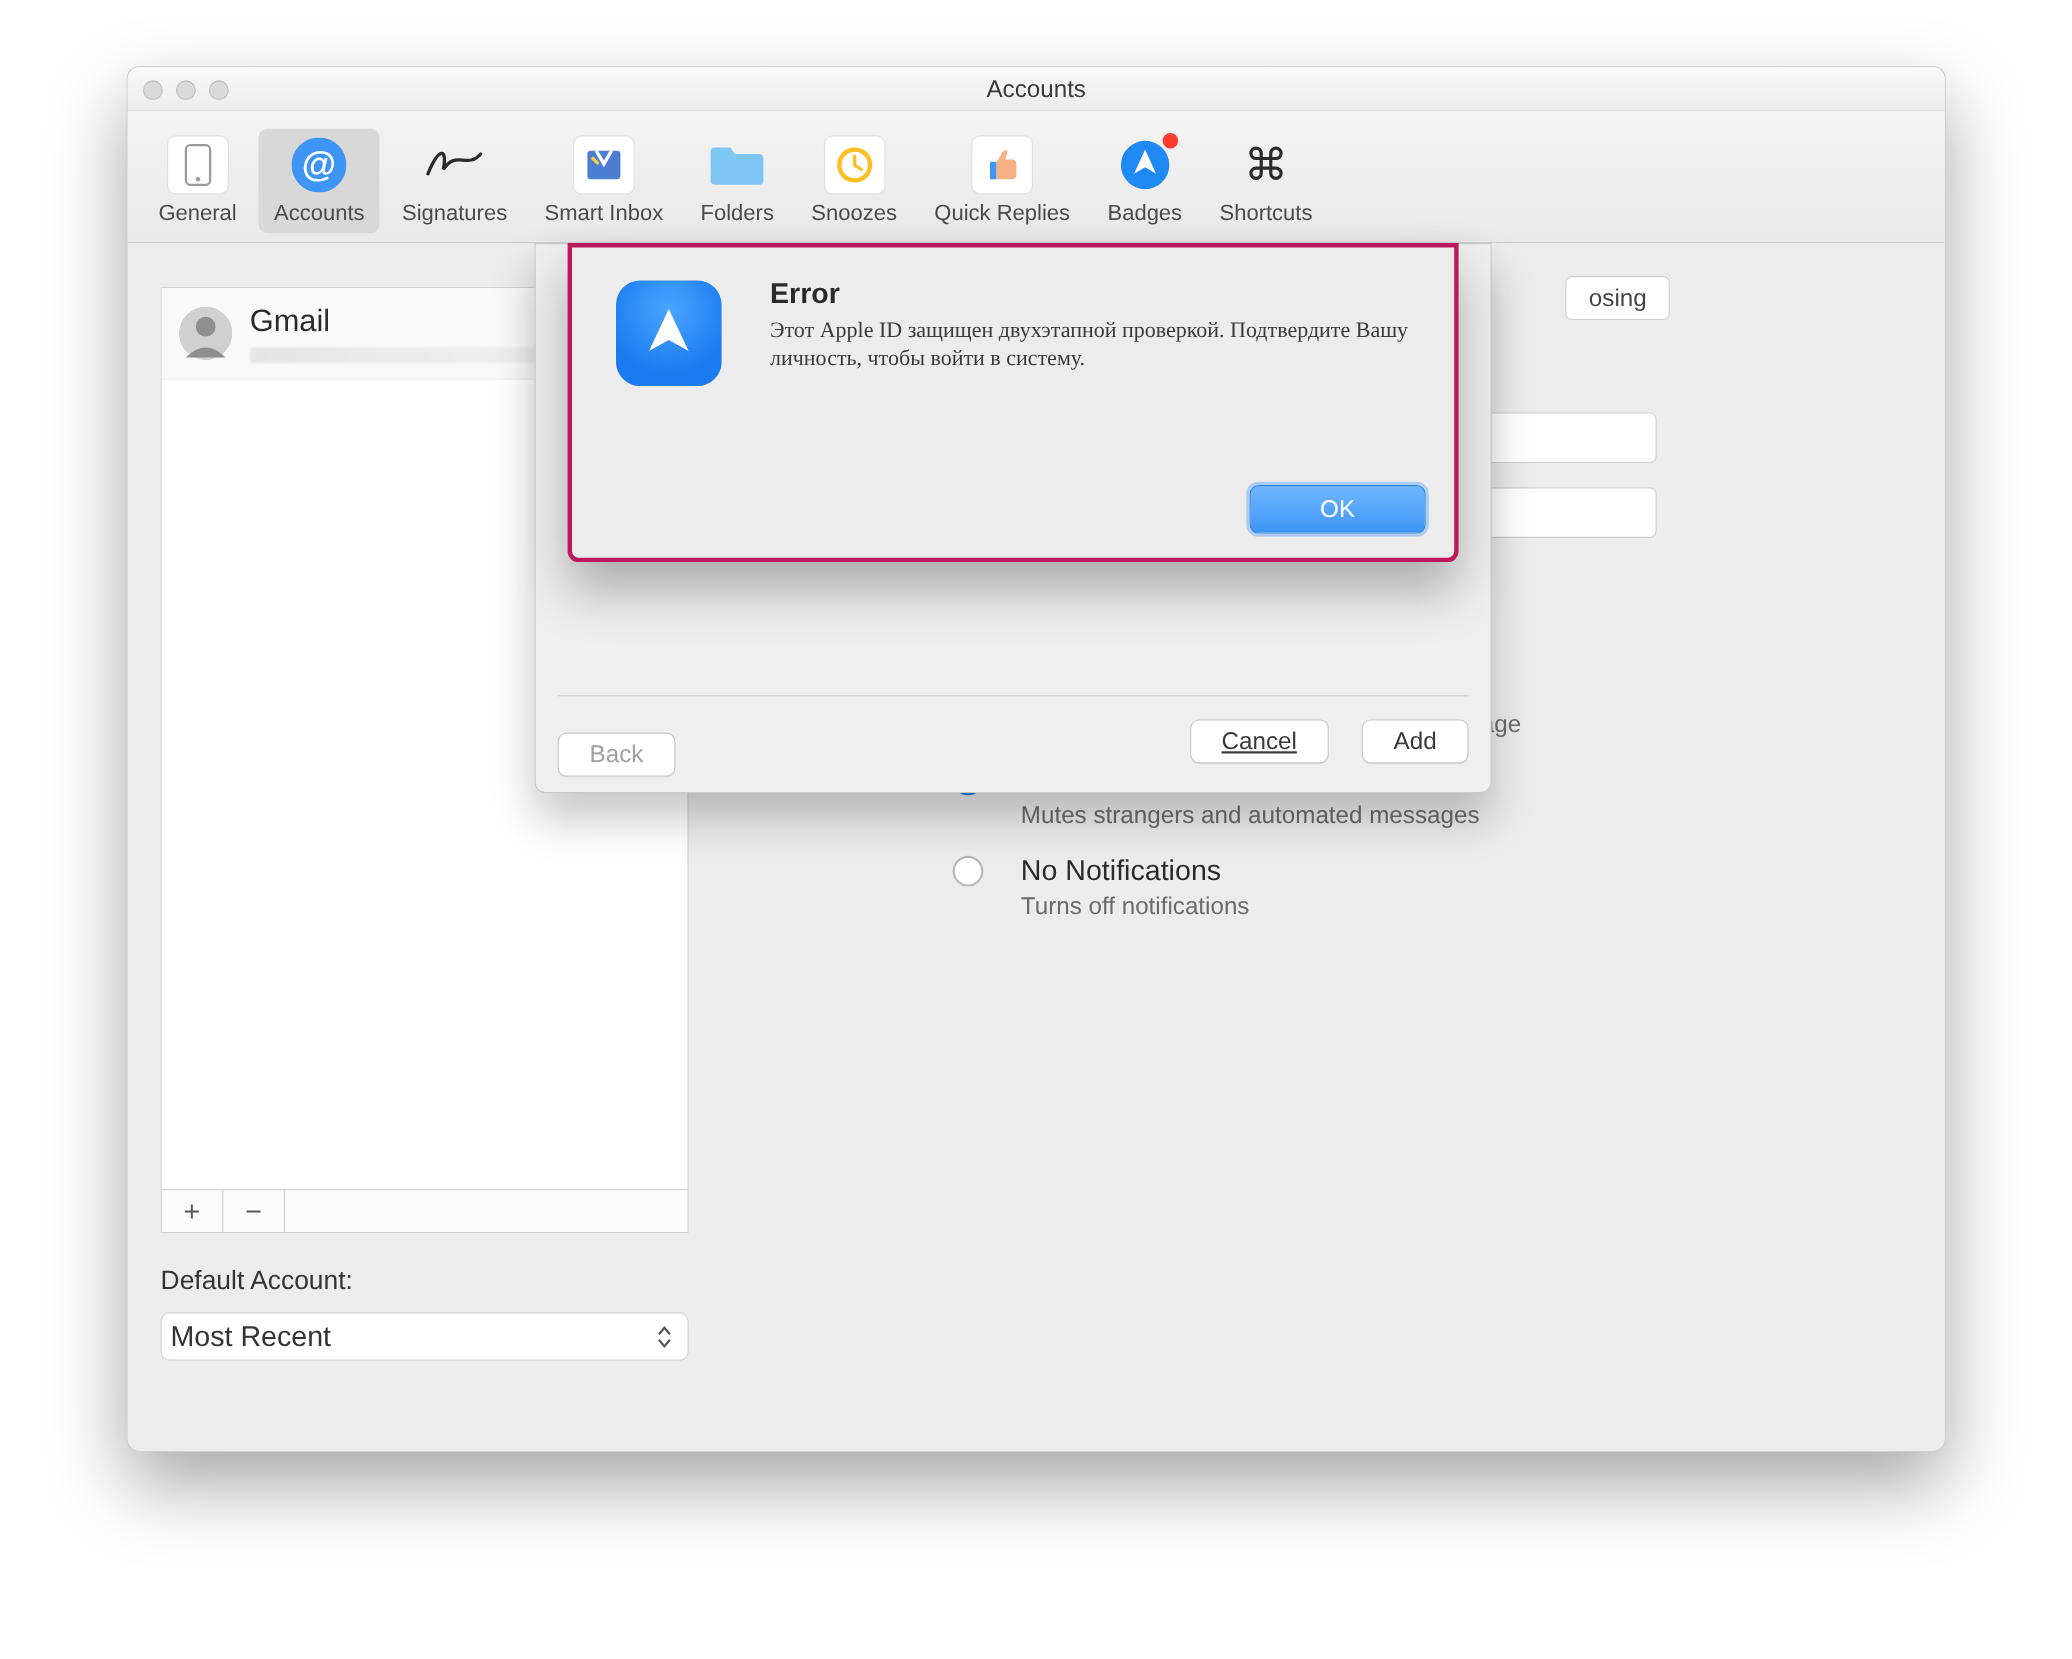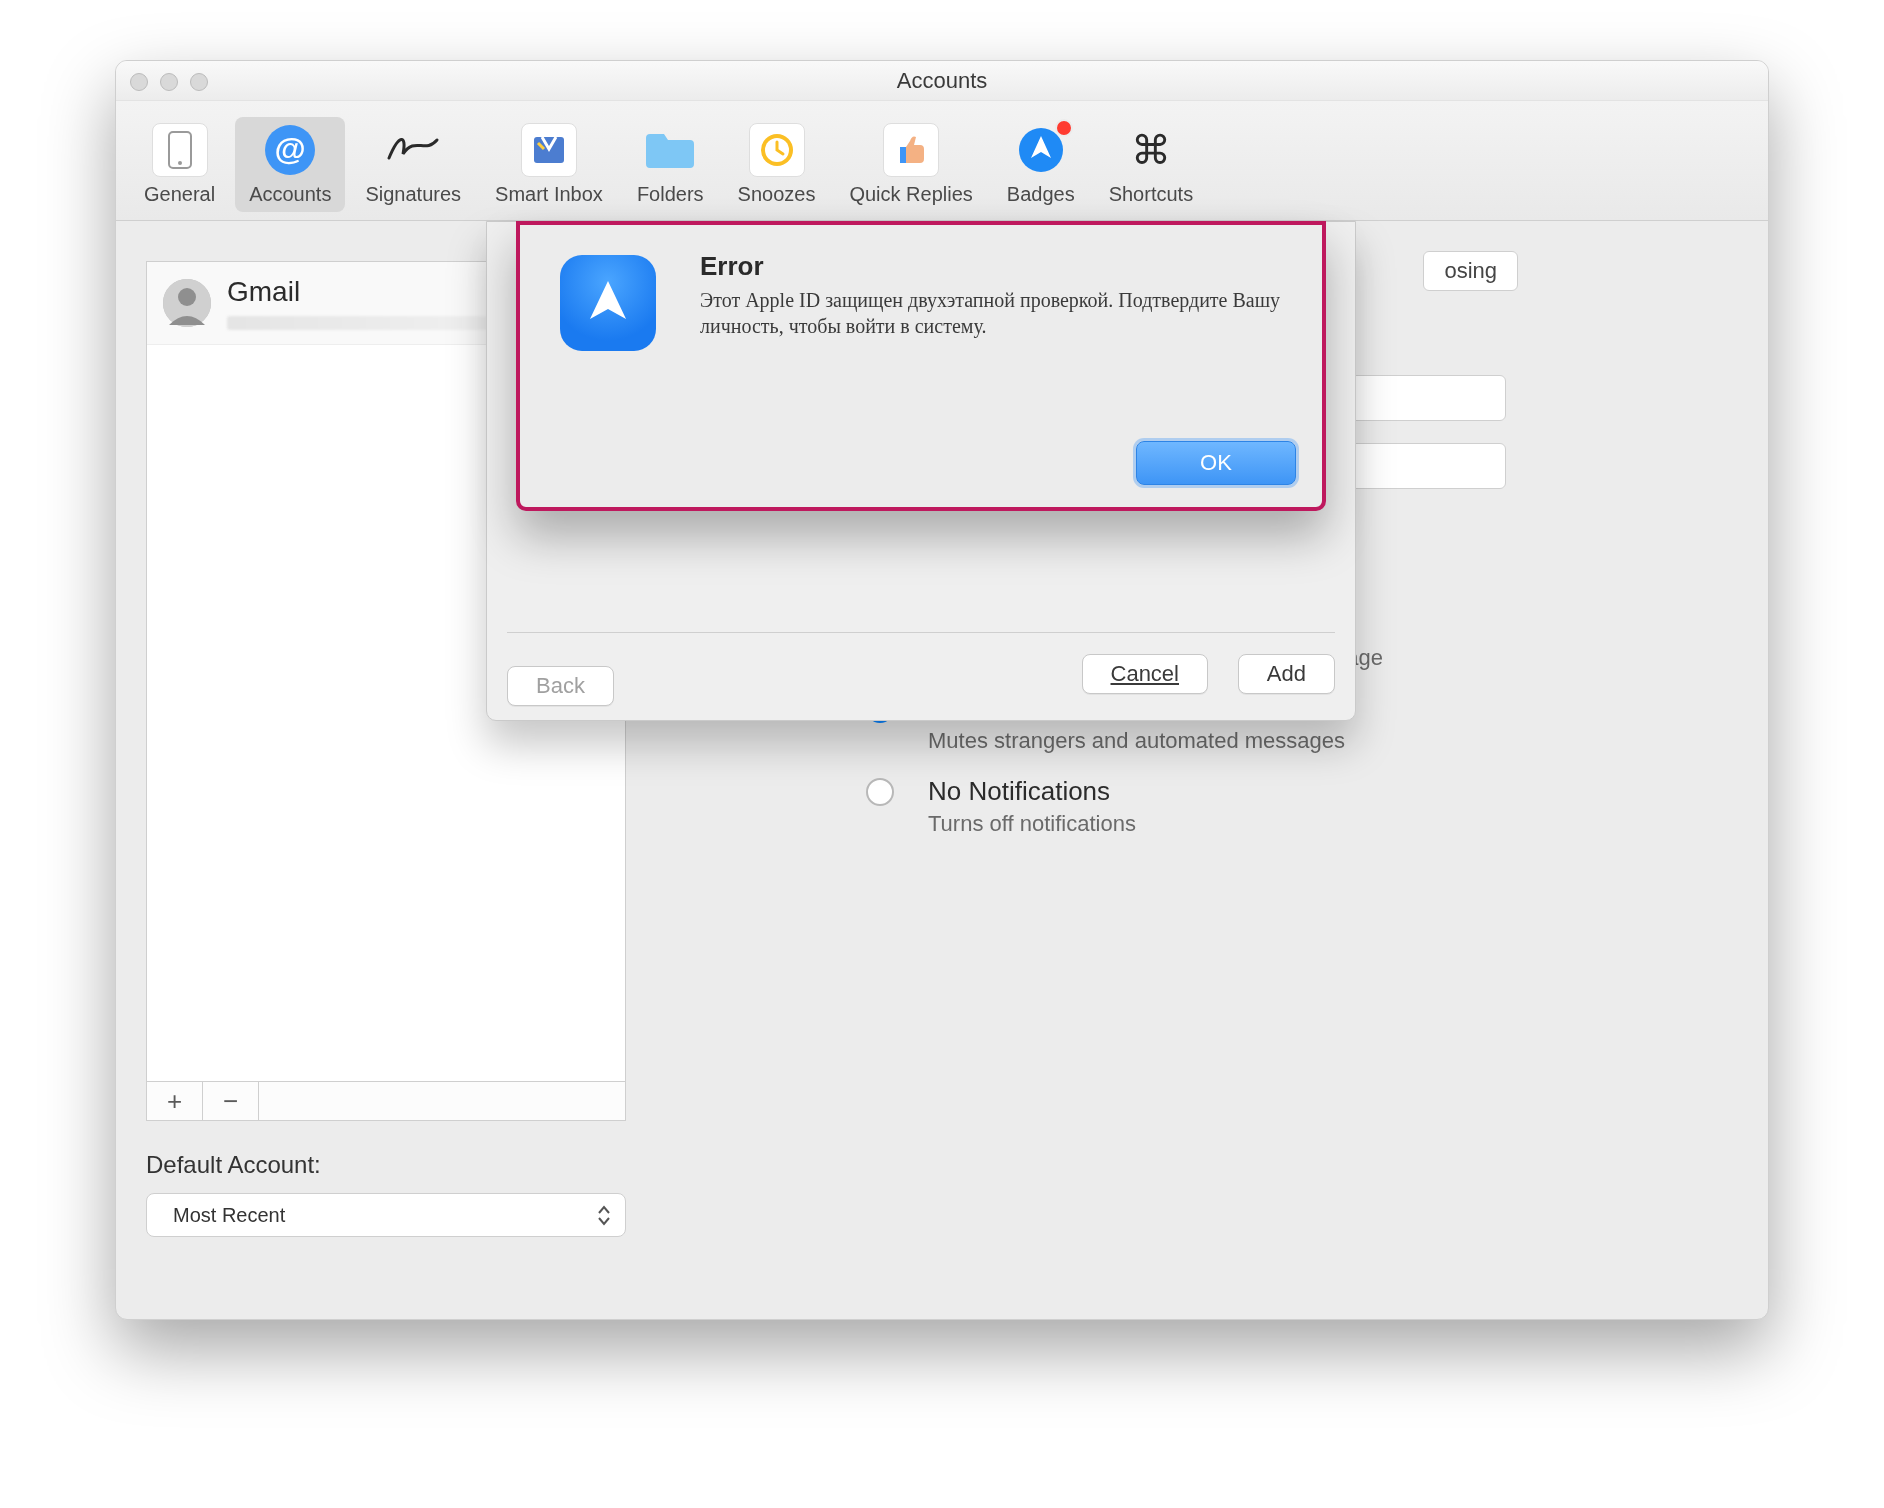--- a/index.html
+++ b/index.html
@@ -51,21 +51,21 @@
   .acct-txt { flex:1; min-width:0;}
   .acct-name { font-size:28px; color:#2b2b2b; }
   .acct-sub  { height:14px; margin-top:8px; background:linear-gradient(90deg,#e5e5e5,#f3f3f3); border-radius:3px; width:88%; filter:blur(1px);}
   .side-footer { position:absolute; left:-1px; right:-1px; bottom:-1px; height:40px; border:1px solid #cfcfcf; background:#fcfcfc; display:flex;}
   .side-btn { width:56px; height:100%; border-right:1px solid #cfcfcf; display:flex; align-items:center; justify-content:center; font-size:26px; color:#5a5a5a; cursor:default;}
 
   .default-label { position:absolute; left:30px; top:930px; font-size:24px; color:#333;}
   .default-select {
     position:absolute; left:30px; top:972px; width:480px; height:44px;
     background:#fff; border:1px solid #cfcfcf; border-radius:8px;
-    display:flex; align-items:center; padding:0 26px; font-size:20px; color:#333;
+    display:flex; align-items:center; padding:0 8px; font-size:26px; color:#333;
   }
   .stepper { position:absolute; right:6px; top:6px; bottom:6px; width:22px; display:flex; flex-direction:column; justify-content:center; gap:1px;}
   .stepper svg { display:block; }
 
   
   .tabs-partial {
     position:absolute; right:250px; top:30px; padding:6px 20px;
     border:1px solid #cfcfcf; border-radius:6px; background:#fff;
     font-size:22px; color:#454545;
   }

